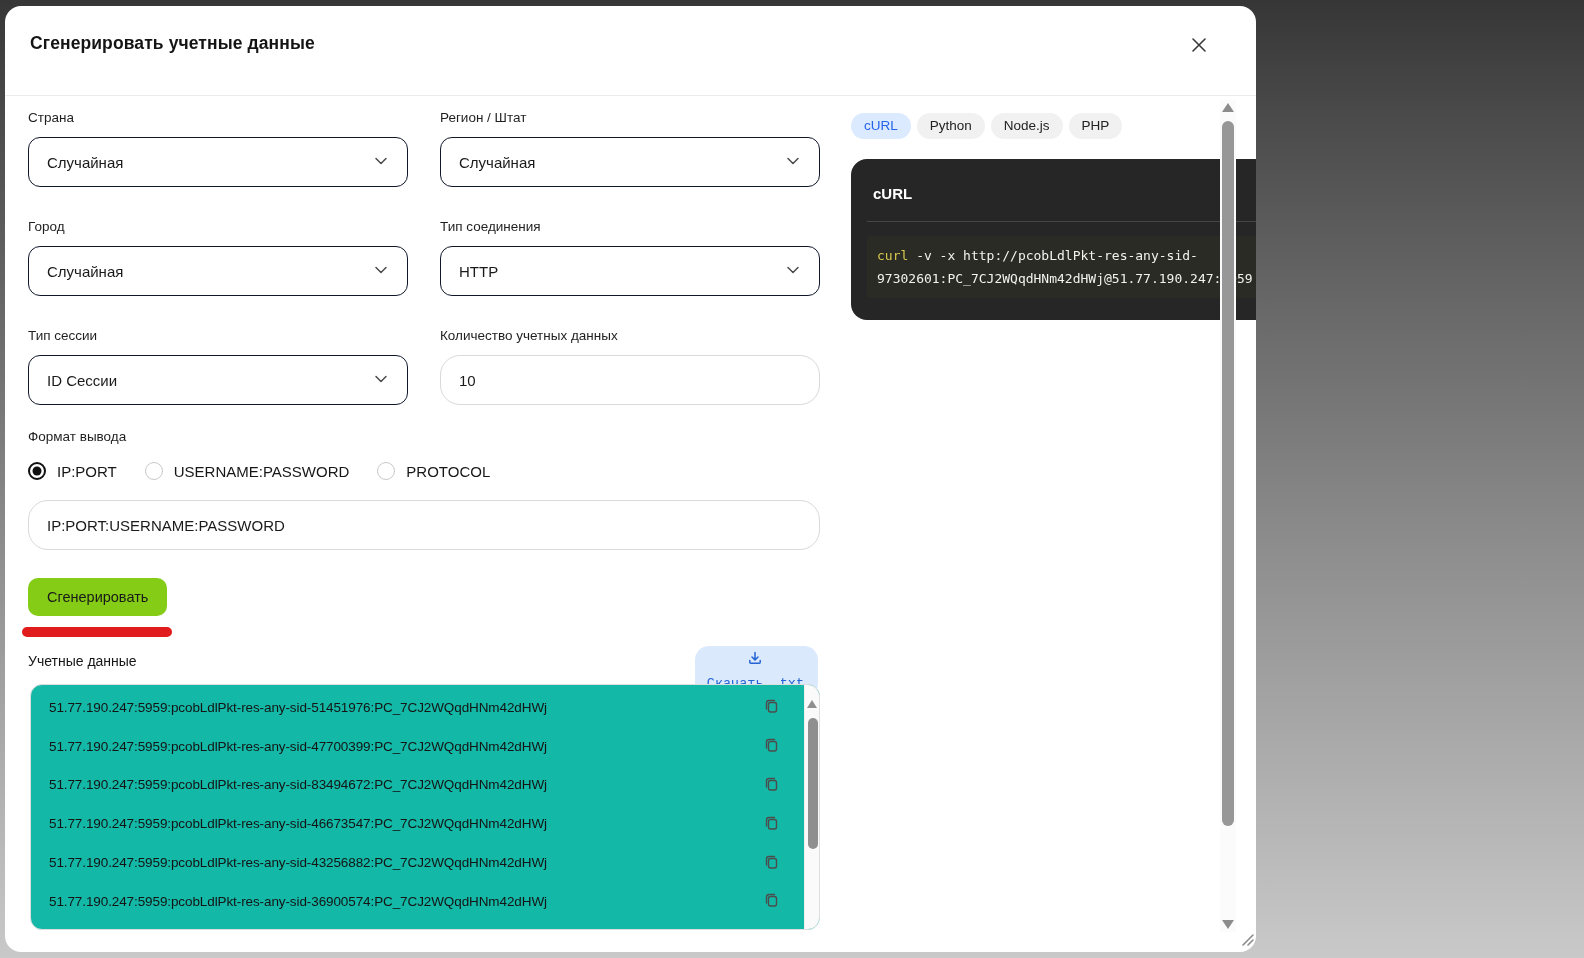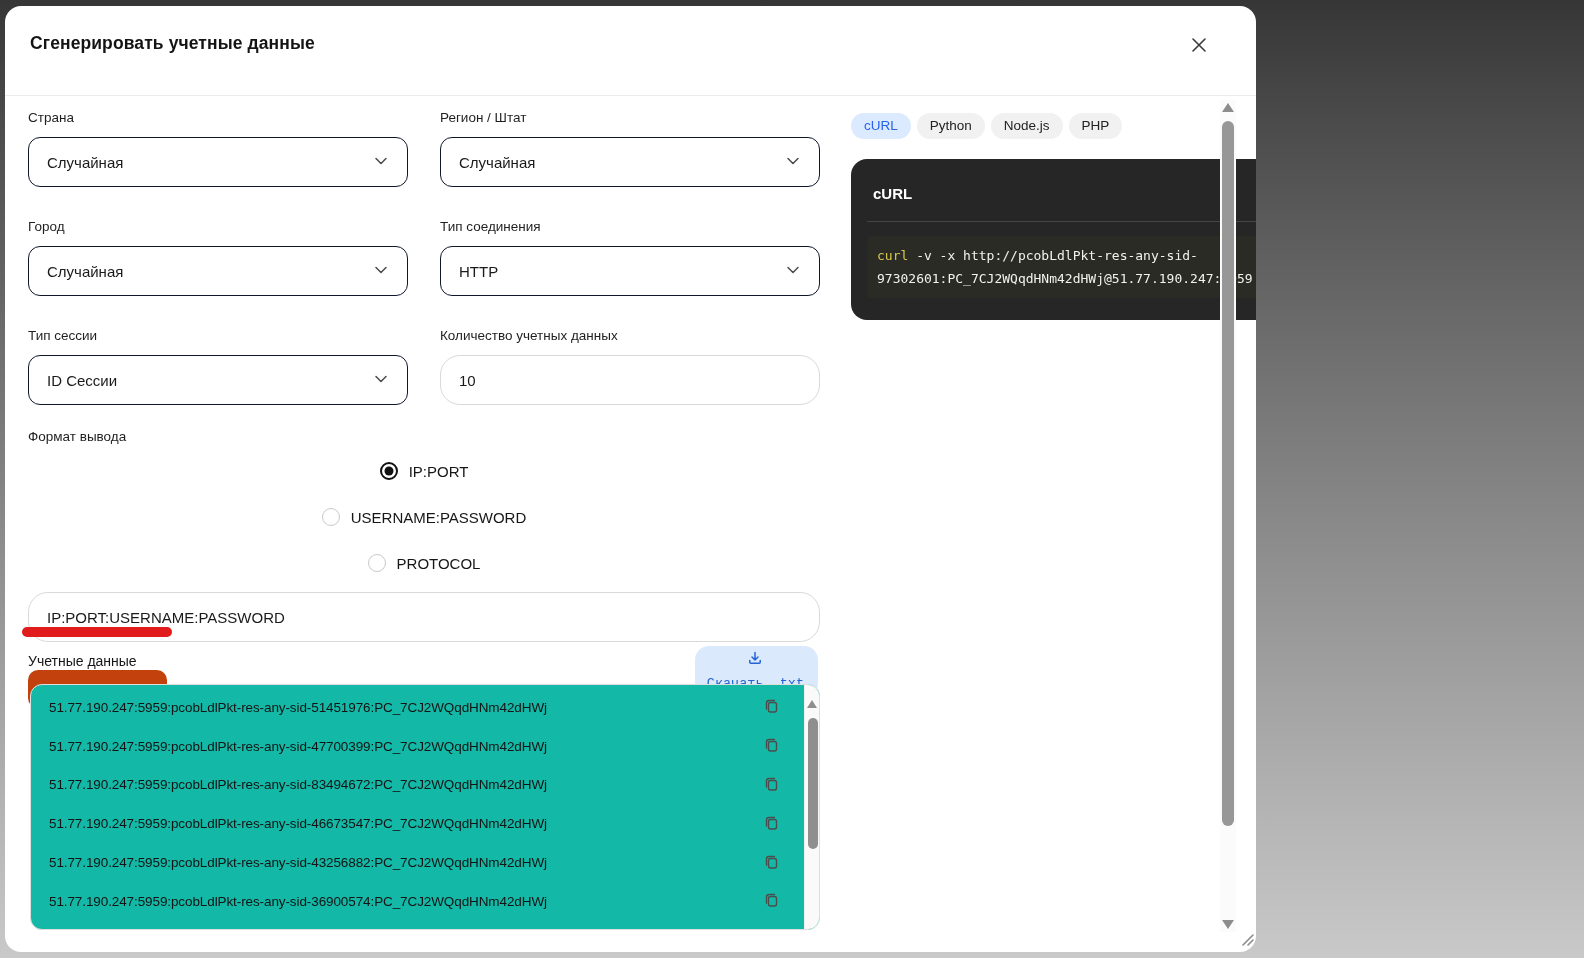--- a/index.html
+++ b/index.html
@@ -33,32 +33,32 @@
     height:50px; border:1px solid #0f172a; border-radius:12px; background:#fff;
     display:flex; align-items:center; justify-content:space-between; padding:0 18px;
     font-size:15px; color:#1a1a1a; cursor:pointer;
   }
   .select-box svg { flex:0 0 auto; }
   .text-input {
     width:100%; height:50px; border:1px solid #d9d9d9; border-radius:20px; background:#fff;
     padding:0 18px; font-size:15px; color:#1a1a1a; font-family:"Liberation Sans", sans-serif; outline:none;
   }
   .section-format { margin-top:24px; }
-  .radio-row { display:flex; align-items:center; gap:28px; margin-top:18px; margin-bottom:20px;flex-direction:column; }
+  .radio-row { display:flex; align-items:center; gap:28px; margin-top:18px; margin-bottom:20px; }
   .radio-opt { display:flex; align-items:center; gap:11px; cursor:pointer; font-size:15px; color:#161616; }
   .radio-circle {
     width:18px; height:18px; border-radius:50%; border:1.5px solid #c9c9c9; background:#fff; position:relative;
   }
   .radio-opt.checked .radio-circle { border:2px solid #111; }
   .radio-opt.checked .radio-circle::after {
     content:""; position:absolute; left:50%; top:50%; transform:translate(-50%,-50%);
     width:9px; height:9px; border-radius:50%; background:#111;
   }
   .generate-btn {
-    margin-top:28px; display:inline-block; background:#c2410c; border:none; border-radius:10px;
+    margin-top:28px; display:inline-block; background:#84cc16; border:none; border-radius:10px;
     padding:11px 19px; font-size:14.5px; font-weight:500; color:#191919; cursor:pointer;
     font-family:"Liberation Sans", sans-serif;
   }
   .red-marker {
     position:absolute; left:17px; top:621px; width:150px; height:10px; border-radius:6px; background:#e11c1c;
   }
   .creds-header { position:absolute; left:23px; top:640px; width:792px; height:28px; }
   .creds-title { position:absolute; left:0; top:7px; font-size:14px; font-weight:500; color:#161616; }
   .download-btn {
     position:absolute; right:2px; top:0; display:flex; align-items:center; gap:7px;

